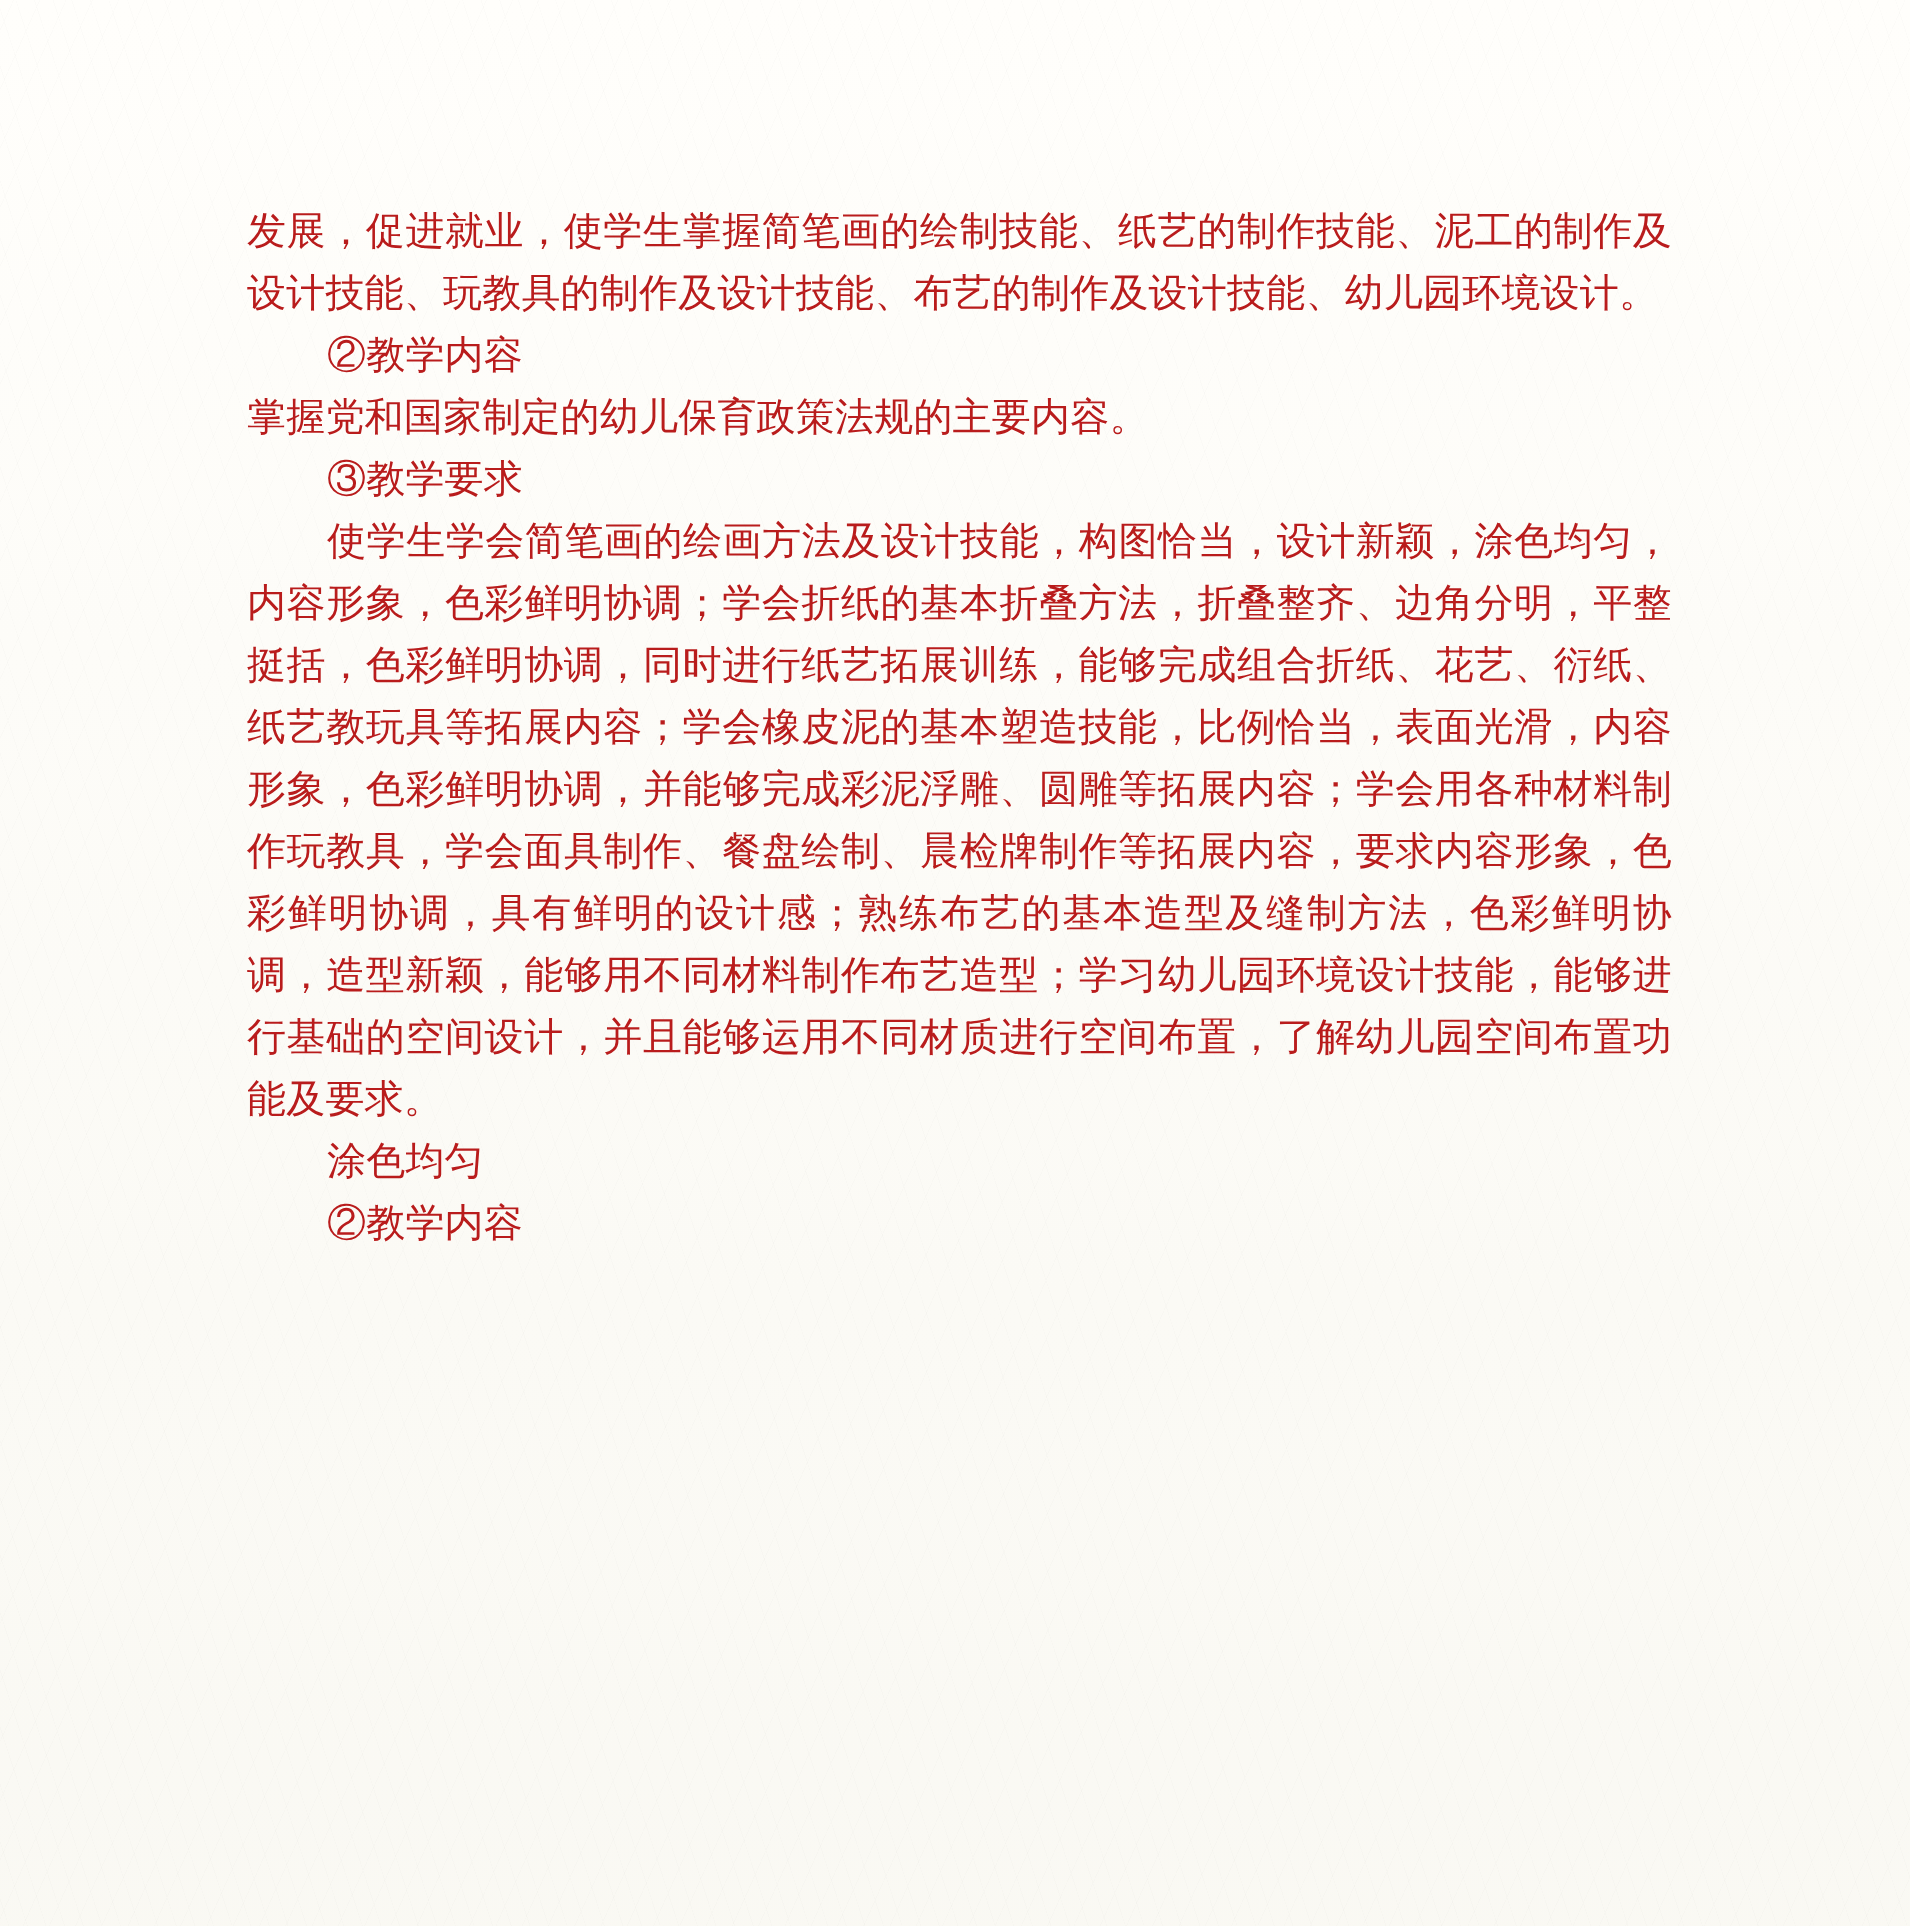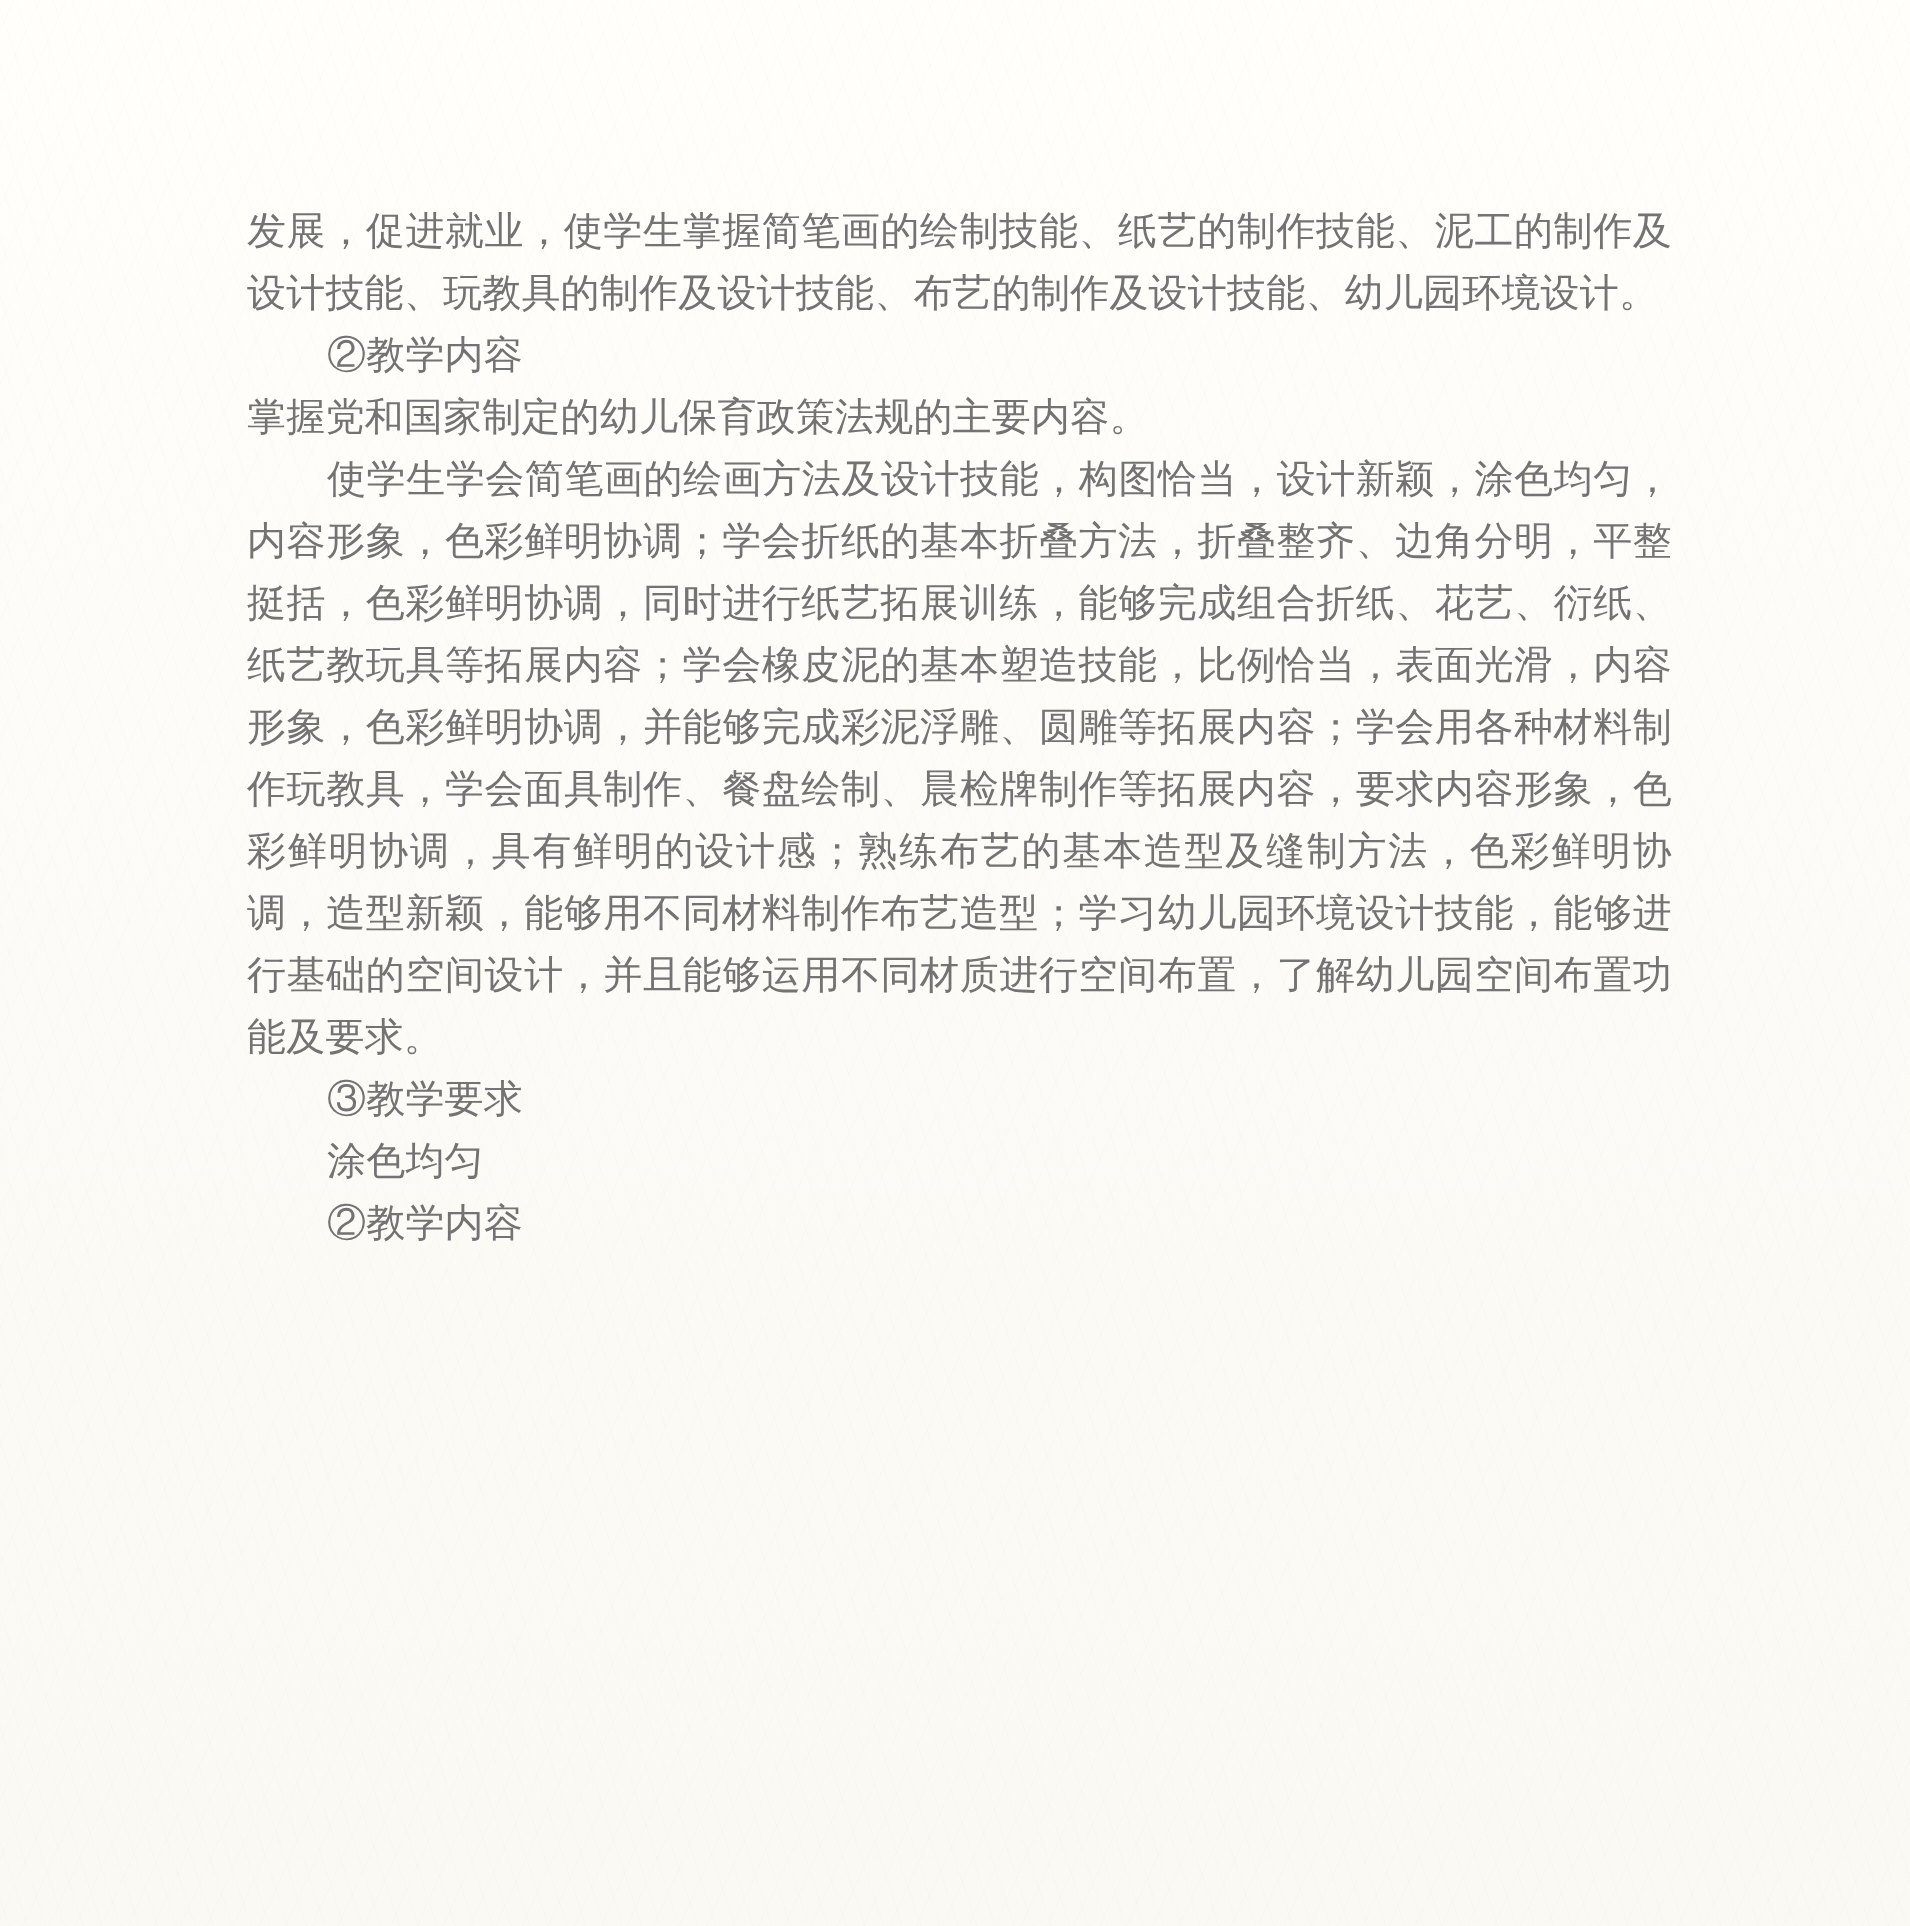--- a/index.html
+++ b/index.html
@@ -31,41 +31,41 @@
   .content {
     position: absolute;
     left: 247px;
     top: 200px;
     width: 1425px;
   }
   p {
     margin: 0;
     font-size: 39px;
     line-height: 62px;
-    color: #737373;
+    color: #b91c1c;
     letter-spacing: 0.2px;
     text-align: justify;
     text-justify: inter-ideograph;
     font-family: "DejaVu Serif", "Liberation Serif", serif;
     font-weight: 500;
   }
   p.indent {
     text-indent: 80px;
   }
 </style>
 </head>
 <body>
 
 <div class="page">
   <div class="paper-texture"></div>
 
   <div class="content">
     <p>发展，促进就业，使学生掌握简笔画的绘制技能、纸艺的制作技能、泥工的制作及设计技能、玩教具的制作及设计技能、布艺的制作及设计技能、幼儿园环境设计。</p>
     <p class="indent">②教学内容</p>
     <p>掌握党和国家制定的幼儿保育政策法规的主要内容。</p>
+    <p class="indent">③教学要求</p>
     <p class="indent">使学生学会简笔画的绘画方法及设计技能，构图恰当，设计新颖，涂色均匀，内容形象，色彩鲜明协调；学会折纸的基本折叠方法，折叠整齐、边角分明，平整挺括，色彩鲜明协调，同时进行纸艺拓展训练，能够完成组合折纸、花艺、衍纸、纸艺教玩具等拓展内容；学会橡皮泥的基本塑造技能，比例恰当，表面光滑，内容形象，色彩鲜明协调，并能够完成彩泥浮雕、圆雕等拓展内容；学会用各种材料制作玩教具，学会面具制作、餐盘绘制、晨检牌制作等拓展内容，要求内容形象，色彩鲜明协调，具有鲜明的设计感；熟练布艺的基本造型及缝制方法，色彩鲜明协调，造型新颖，能够用不同材料制作布艺造型；学习幼儿园环境设计技能，能够进行基础的空间设计，并且能够运用不同材质进行空间布置，了解幼儿园空间布置功能及要求。</p>
-    <p class="indent">③教学要求</p>
     <p class="indent">涂色均匀</p>
     <p class="indent">②教学内容</p>
   </div>
 
 </div>
 
 
 </body></html>

